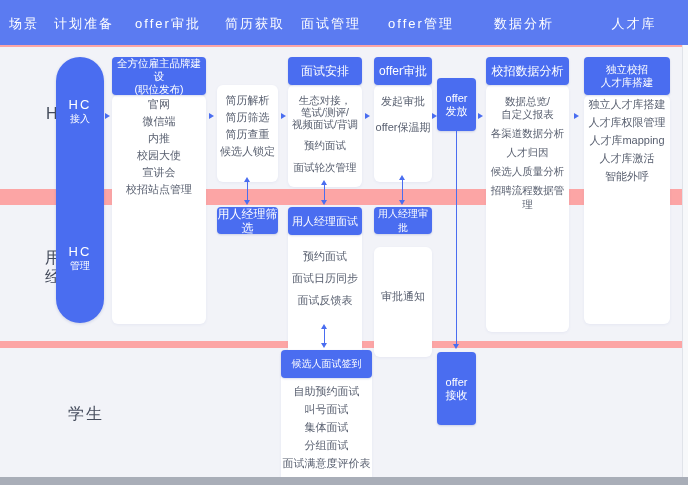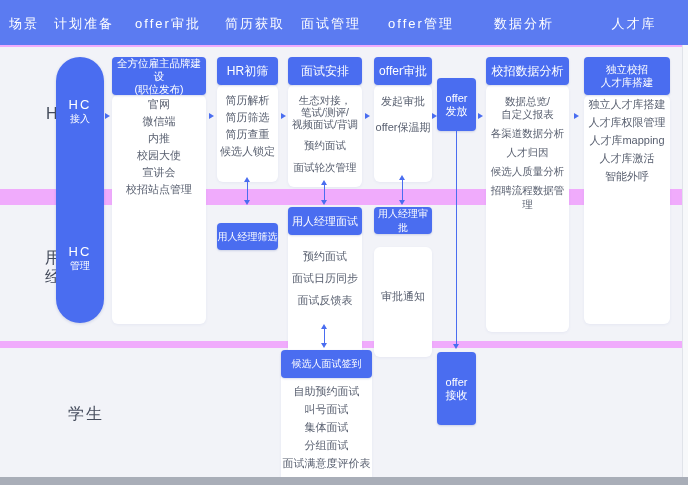--- a/index.html
+++ b/index.html
@@ -1,16 +1,16 @@
 <!DOCTYPE html>
 <html><head>
 <meta charset="utf-8">
 <style>
   html,body{margin:0;padding:0;background:#fff;}
-  .stage{position:relative;width:688px;height:485px;background:#f0abfc;overflow:hidden;
+  .stage{position:relative;width:688px;height:485px;background:#fca5a5;overflow:hidden;
          font-family:"Liberation Sans","DejaVu Sans",sans-serif;}
 
   
   .topbar{position:absolute;left:0;top:0;width:688px;height:45px;background:#5b7bf1;}
   .hlabel{position:absolute;top:15px;transform:translateX(-50%);color:#ffffff;
           font-size:13px;letter-spacing:2px;white-space:nowrap;}
   #h0{left:24px;} #h1{left:84px;} #h2{left:168px;} #h3{left:255px;}
   #h4{left:331px;} #h5{left:421px;} #h6{left:524px;} #h7{left:634px;}
 
   
@@ -59,21 +59,21 @@
   #c4-card{left:374px;top:85px;width:58px;height:88px;padding-top:9px;gap:12px;}
   #offer-issue{left:437px;top:78px;width:39px;height:53px;font-size:11px;line-height:13px;}
   #c5-head{left:486px;top:57px;width:83px;height:28px;}
   #c5-card{left:486px;top:85px;width:83px;height:237px;padding-top:10px;gap:5px;}
   #c5-card .li{font-size:10.5px;}
   #c5-card .li.duo{line-height:13px;}
   #c6-head{left:584px;top:57px;width:86px;height:38px;}
   #c6-card{left:584px;top:95px;width:86px;height:227px;padding-top:2px;gap:4px;}
 
   
-  #m1-box{left:217px;top:207px;width:61px;height:27px;font-size:10px;margin-top:16px;}
+  #m1-box{left:217px;top:207px;width:61px;height:27px;font-size:12px;}
   #m2-card{left:288px;top:207px;width:74px;height:115px;padding-top:42px;gap:8px;}
   #m2-box{left:288px;top:207px;width:74px;height:28px;font-size:11px;}
   #m3-card{left:374px;top:207px;width:58px;height:68px;padding-top:42px;margin-top:40px;}
   #m3-box{left:374px;top:207px;width:58px;height:27px;font-size:10px;}
 
   
   #s1-card{left:281px;top:350px;width:91px;height:126px;padding-top:34px;gap:4px;}
   #s1-box{left:281px;top:350px;width:91px;height:28px;font-size:10px;}
   #offer-accept{left:437px;top:352px;width:39px;height:73px;font-size:11px;line-height:13px;}
 
@@ -143,21 +143,20 @@
   </div>
   <div class="bbox small" id="c1-head">全方位雇主品牌建设
 (职位发布)</div>
 
   <div class="card" id="c2-card">
     <div class="li">简历解析</div>
     <div class="li">简历筛选</div>
     <div class="li">简历查重</div>
     <div class="li">候选人锁定</div>
   </div>
-  <div class="bbox" id="c2-head">HR初筛</div>
 
   <div class="card" id="c3-card">
     <div class="li tri">生态对接，
 笔试/测评/
 视频面试/背调</div>
     <div class="li">预约面试</div>
     <div class="li">面试轮次管理</div>
   </div>
   <div class="bbox" id="c3-head">面试安排</div>
 

